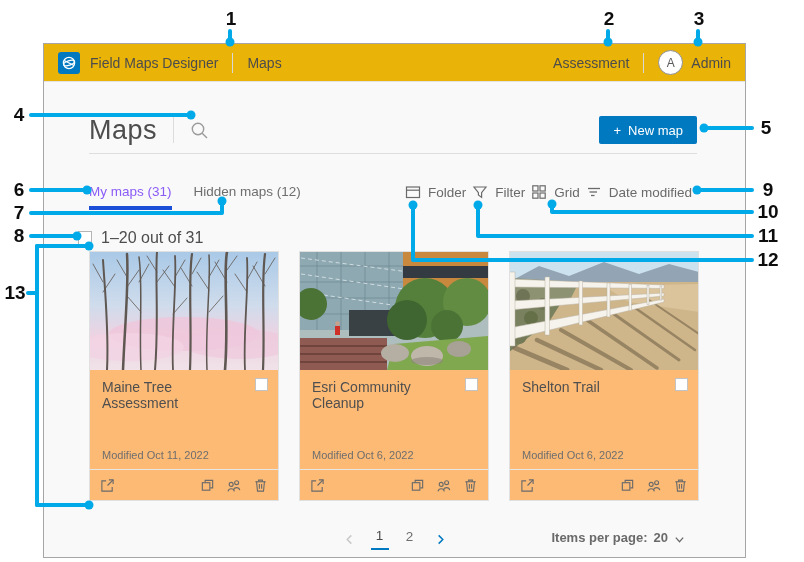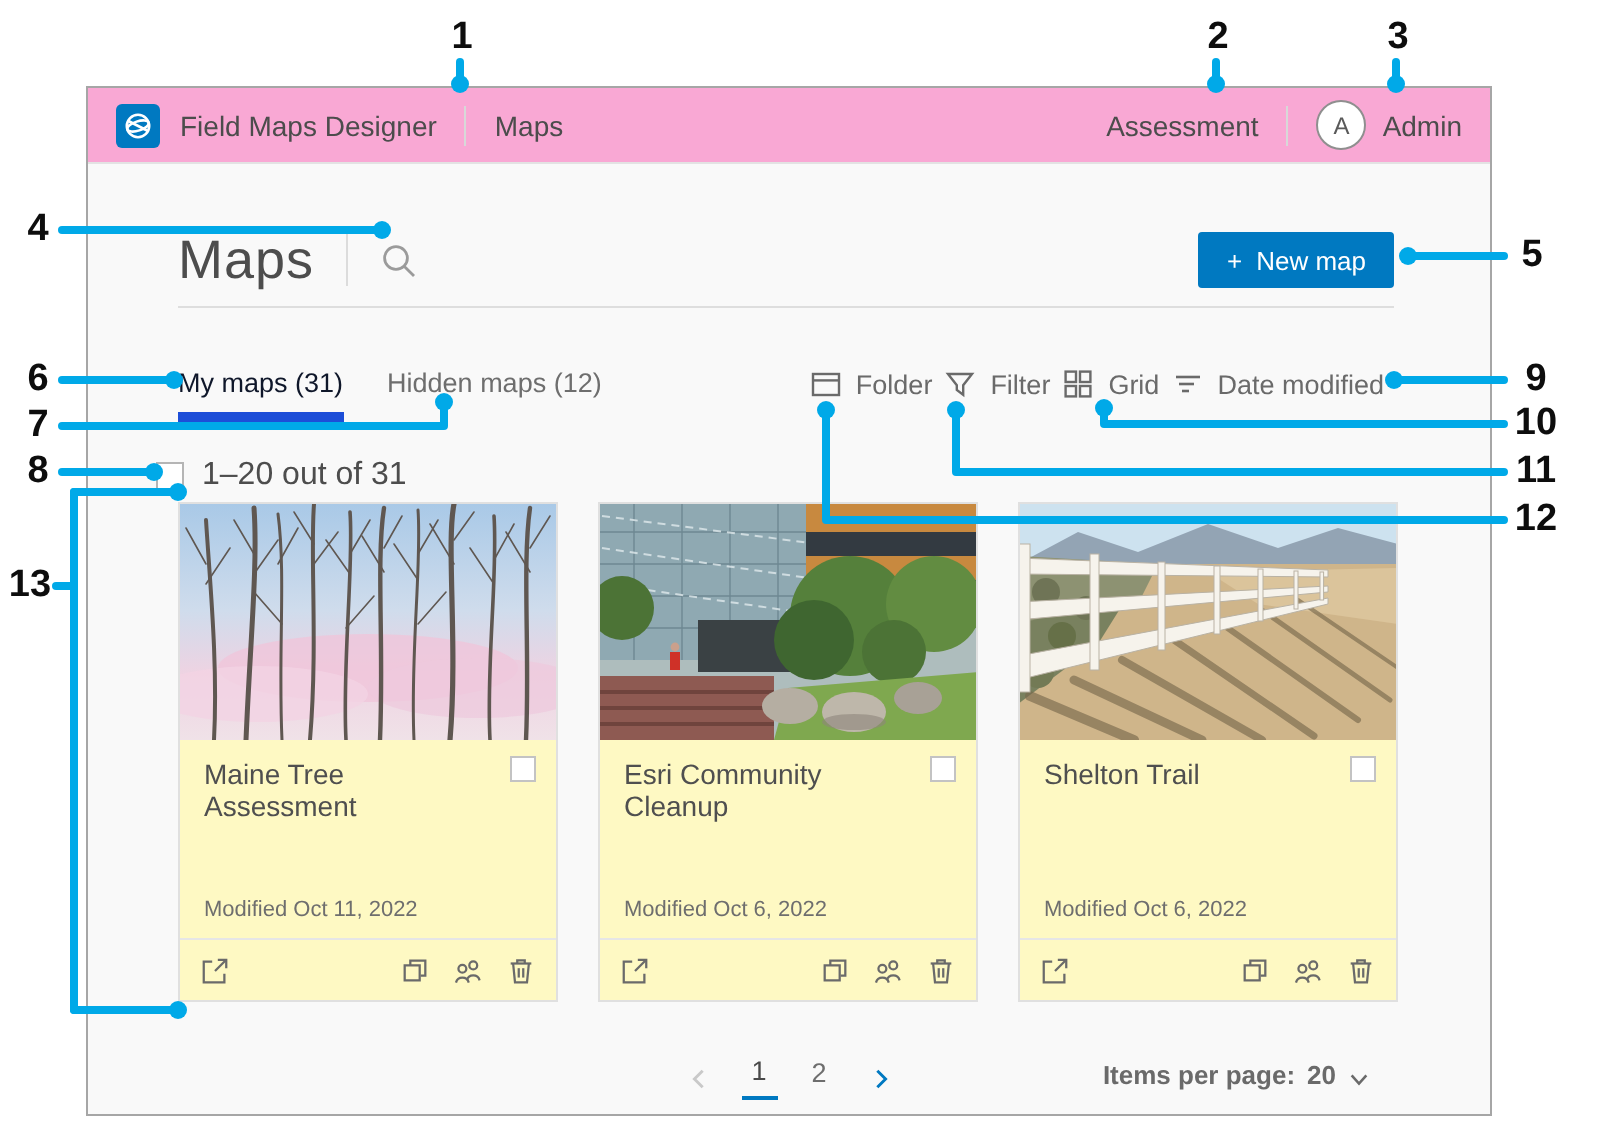--- a/index.html
+++ b/index.html
@@ -1,44 +1,44 @@
 <!DOCTYPE html>
 <html><head>
 <meta charset="utf-8">
 <style>
   html,body{margin:0;padding:0;background:#fff;font-family:"Liberation Sans","DejaVu Sans",sans-serif;}
   .canvas{position:relative;width:804px;height:562px;background:#fff;overflow:hidden;}
   .frame{position:absolute;left:43px;top:43px;width:703px;height:515px;background:#f9f9f9;border:1px solid #a6a6a6;box-sizing:border-box;}
   
-  .appbar{position:absolute;left:0;top:0;right:0;height:38px;background:#f9a8d4;border-bottom:1px solid #e3e3e3;display:flex;align-items:center;padding:0 14px;box-sizing:border-box;color:#4c4c4c;font-size:14px;}
+  .appbar{position:absolute;left:0;top:0;right:0;height:38px;background:#eab308;border-bottom:1px solid #e3e3e3;display:flex;align-items:center;padding:0 14px;box-sizing:border-box;color:#4c4c4c;font-size:14px;}
   .logo{width:22px;height:22px;border-radius:3px;background:#0079c1;display:flex;align-items:center;justify-content:center;flex:0 0 auto;}
   .brand{margin-left:10px;color:#4c4c4c;}
   .vdiv{width:1px;height:20px;background:#d8d8d8;margin:0 14px;}
   .navlink{color:#4c4c4c;cursor:pointer;}
   .spacer{flex:1;}
   .avatar{width:25px;height:25px;border-radius:50%;border:1px solid #8f8f8f;background:#fff;display:flex;align-items:center;justify-content:center;font-size:12px;color:#5a5a5a;margin-right:8px;box-sizing:border-box;}
   
   .titlerow{position:absolute;left:45px;right:48px;top:64px;height:44px;display:flex;align-items:center;}
   .pagetitle{font-size:27px;color:#4d4d4d;font-weight:400;letter-spacing:.5px;}
   .titlediv{width:1px;height:26px;background:#dcdcdc;margin:0 16px;}
   .btn-new{margin-left:auto;height:28px;background:#0079c1;color:#fff;font-size:13px;border:none;border-radius:2px;padding:0 14px;display:flex;align-items:center;gap:7px;cursor:pointer;font-family:inherit;}
   .rule{position:absolute;left:45px;right:48px;top:109px;border-top:1px solid #dedede;}
   
   .tabsrow{position:absolute;left:45px;right:53px;top:140px;display:flex;align-items:flex-start;font-size:13.5px;}
   .tab{padding-bottom:7px;color:#6e6e6e;cursor:pointer;}
-  .tab.active{color:#0f172a;border-bottom:6px solid #1d4ed8;}
+  .tab.active{color:#8b5cf6;border-bottom:4px solid #1d4ed8;}
   .tab + .tab{margin-left:22px;}
   .toolbar{margin-left:auto;display:flex;gap:6px;color:#6a6a6a;}
   .tbtn{display:flex;align-items:center;gap:7px;cursor:pointer;}
   
   .selrow{position:absolute;left:34px;top:185px;display:flex;align-items:center;gap:9px;font-size:16px;color:#4d4d4d;}
   .cb{width:14px;height:14px;border:1px solid #b5b5b5;background:#fff;box-sizing:border-box;cursor:pointer;}
   
   .cards{position:absolute;left:45px;top:207px;display:flex;gap:20px;}
-  .card{width:190px;height:250px;background:#fef9c3;border:1px solid #e0e0e0;box-sizing:border-box;display:flex;flex-direction:column;cursor:pointer;}
+  .card{width:190px;height:250px;background:#fdba74;border:1px solid #e0e0e0;box-sizing:border-box;display:flex;flex-direction:column;cursor:pointer;}
   .thumb{height:118px;overflow:hidden;flex:0 0 auto;}
   .thumb svg{display:block;}
   .cardbody{position:relative;flex:1;padding:9px 12px;box-sizing:border-box;}
   .cardtitle{font-size:14px;color:#4f4f4f;padding-right:24px;}
   .cardcb{position:absolute;top:8px;right:10px;width:13px;height:13px;border:1px solid #c3c3c3;background:#fff;box-sizing:border-box;}
   .modified{position:absolute;left:12px;bottom:8px;font-size:11px;color:#6e6e6e;}
   .cardfoot{flex:0 0 auto;height:31px;border-top:1px solid #e6e6e6;display:flex;align-items:center;padding:0 10px;box-sizing:border-box;}
   .footicons{margin-left:auto;display:flex;gap:11px;align-items:center;}
   .icon{display:inline-flex;align-items:center;justify-content:center;}
   

